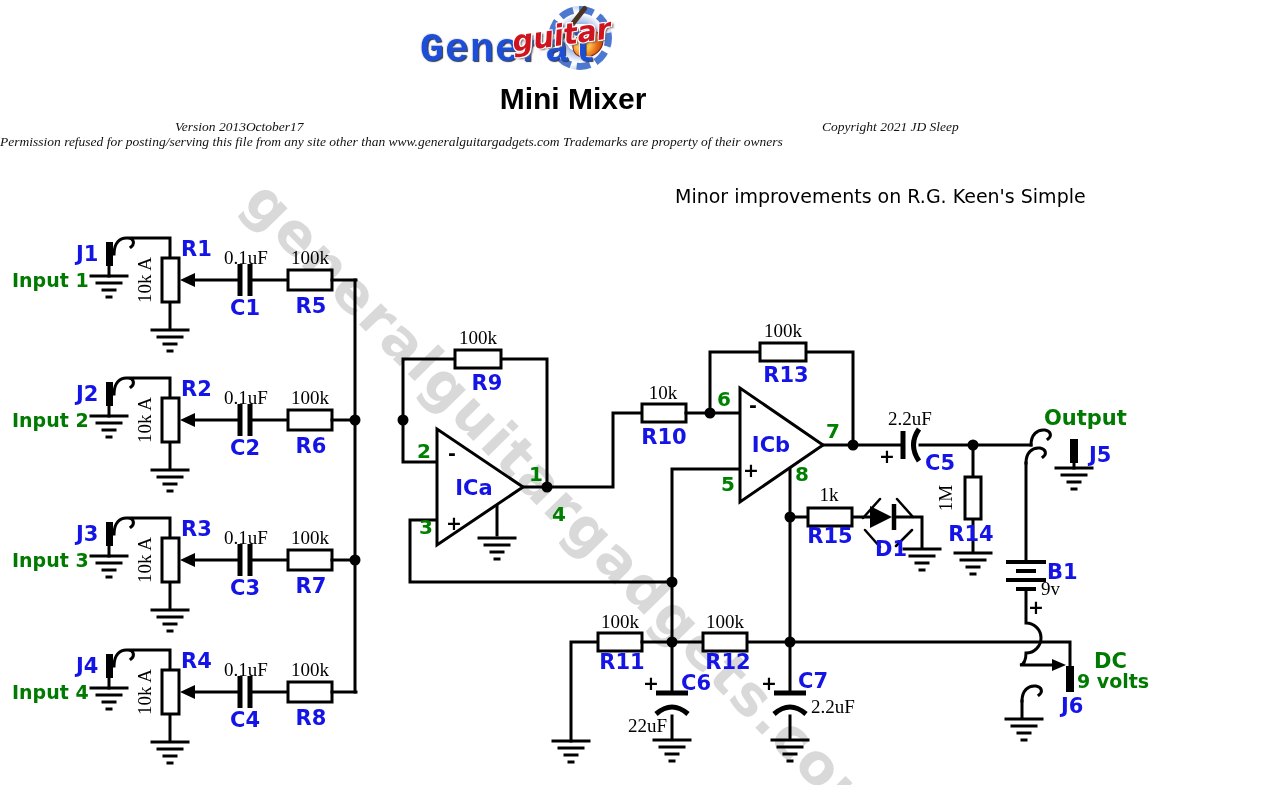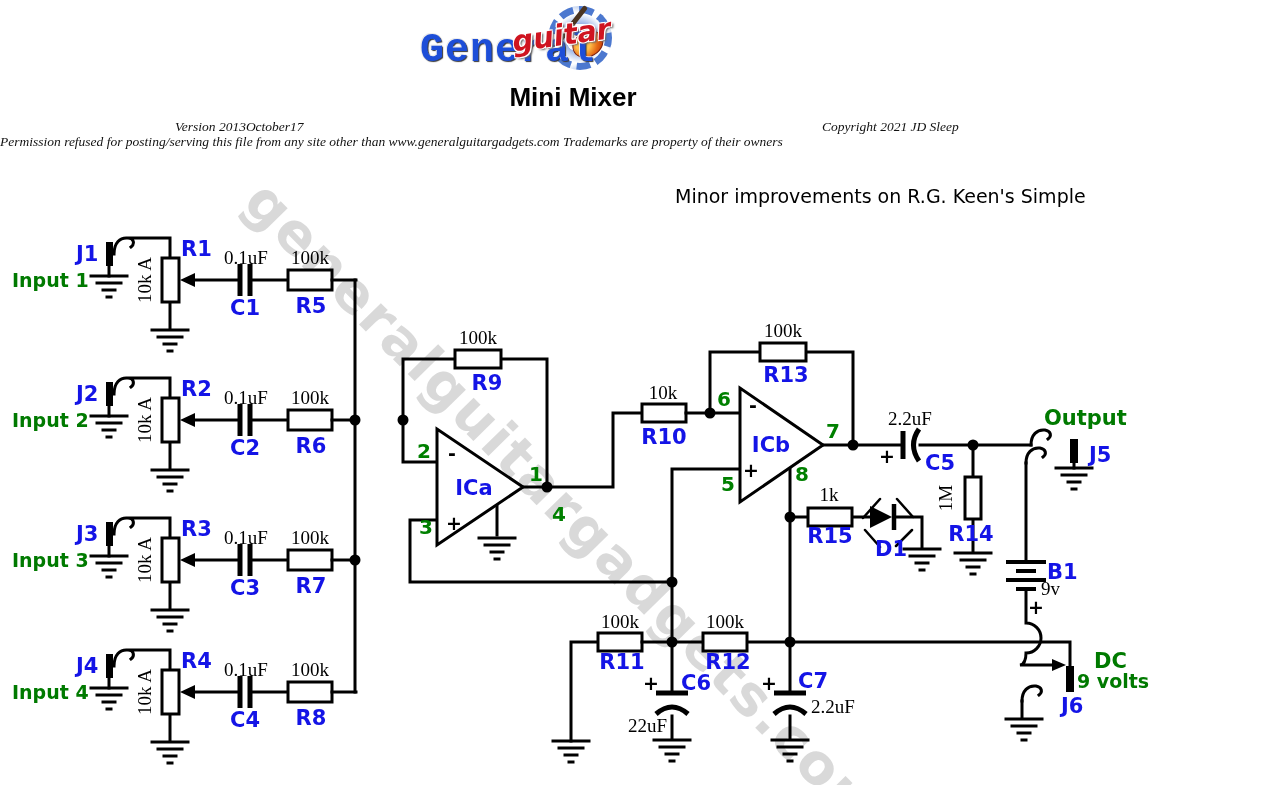--- a/index.html
+++ b/index.html
@@ -15,21 +15,21 @@
      font-size:29px;color:#cf1420;
      text-shadow:1px 1px 0 #fff,-1px -1px 0 #fff,1px -1px 0 #fff,-1px 1px 0 #fff,2px 2px 2px #666;}
   .gear{left:128px;top:0px;width:50px;height:50px;border-radius:50%;
      border:7px dashed #4c78cf;background:radial-gradient(circle,#ffffff 40%,#9cb6e6 41%,#ffffff 70%);}
   .gtr-neck{left:150px;top:-4px;width:5px;height:44px;background:#4a3420;
      transform:rotate(38deg);border-radius:2px;}
   .gtr-body{left:152px;top:26px;width:30px;height:23px;border-radius:55% 45% 60% 50%;
      background:radial-gradient(circle at 35% 40%,#ffc04a 0 30%,#e66a14 60%,#b02208 100%);
      transform:rotate(-20deg);border:1px solid #7a1a05;}
   .page-title{left:0;top:82px;width:1146px;text-align:center;
-     font-weight:bold;font-size:26px;color:#000;letter-spacing:0px;}
+     font-weight:bold;font-size:30px;color:#000;letter-spacing:0px;}
   .meta{font-family:"Liberation Serif",serif;font-style:italic;font-size:13.5px;color:#111;text-align:center;}
   .version{left:175px;top:119px;}
   .copyright{left:822px;top:119px;}
   .permission{left:0;top:134px;width:1146px;text-align:left;}
   
   .descr{left:675px;top:181px;width:460px;font-family:"DejaVu Sans",sans-serif;
      font-size:19px;line-height:30px;color:#000;}
   .descr div{white-space:pre;}
   
   .watermark{left:278px;top:168px;transform:rotate(45.5deg);transform-origin:0 0;

